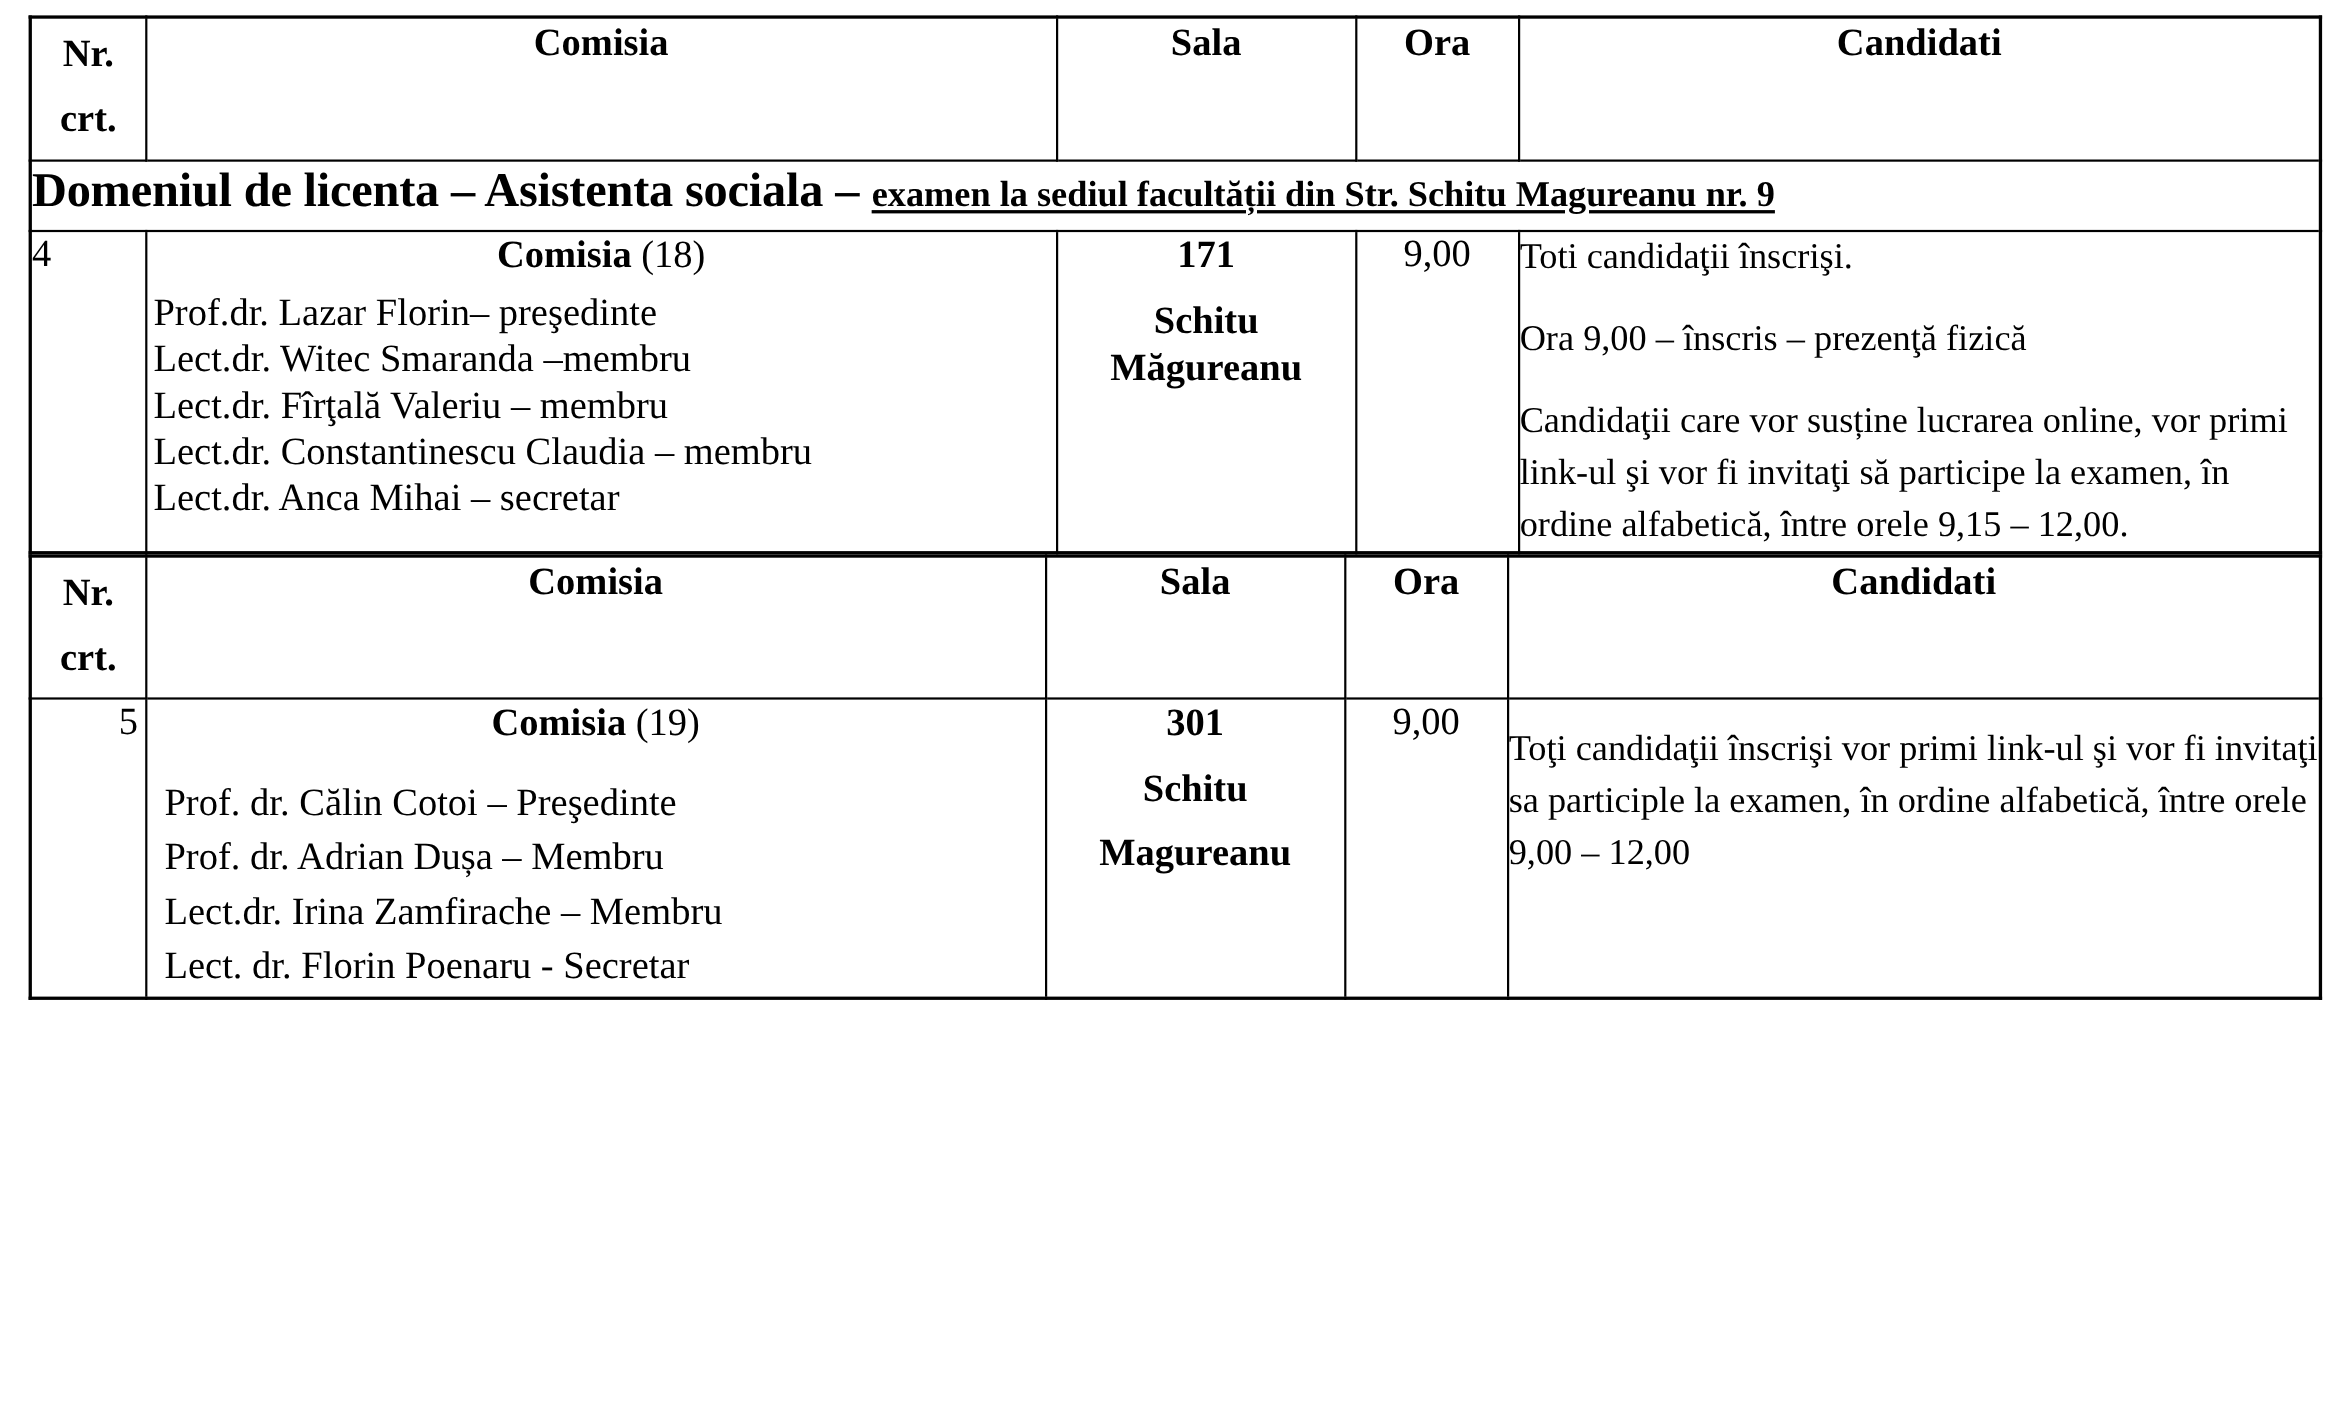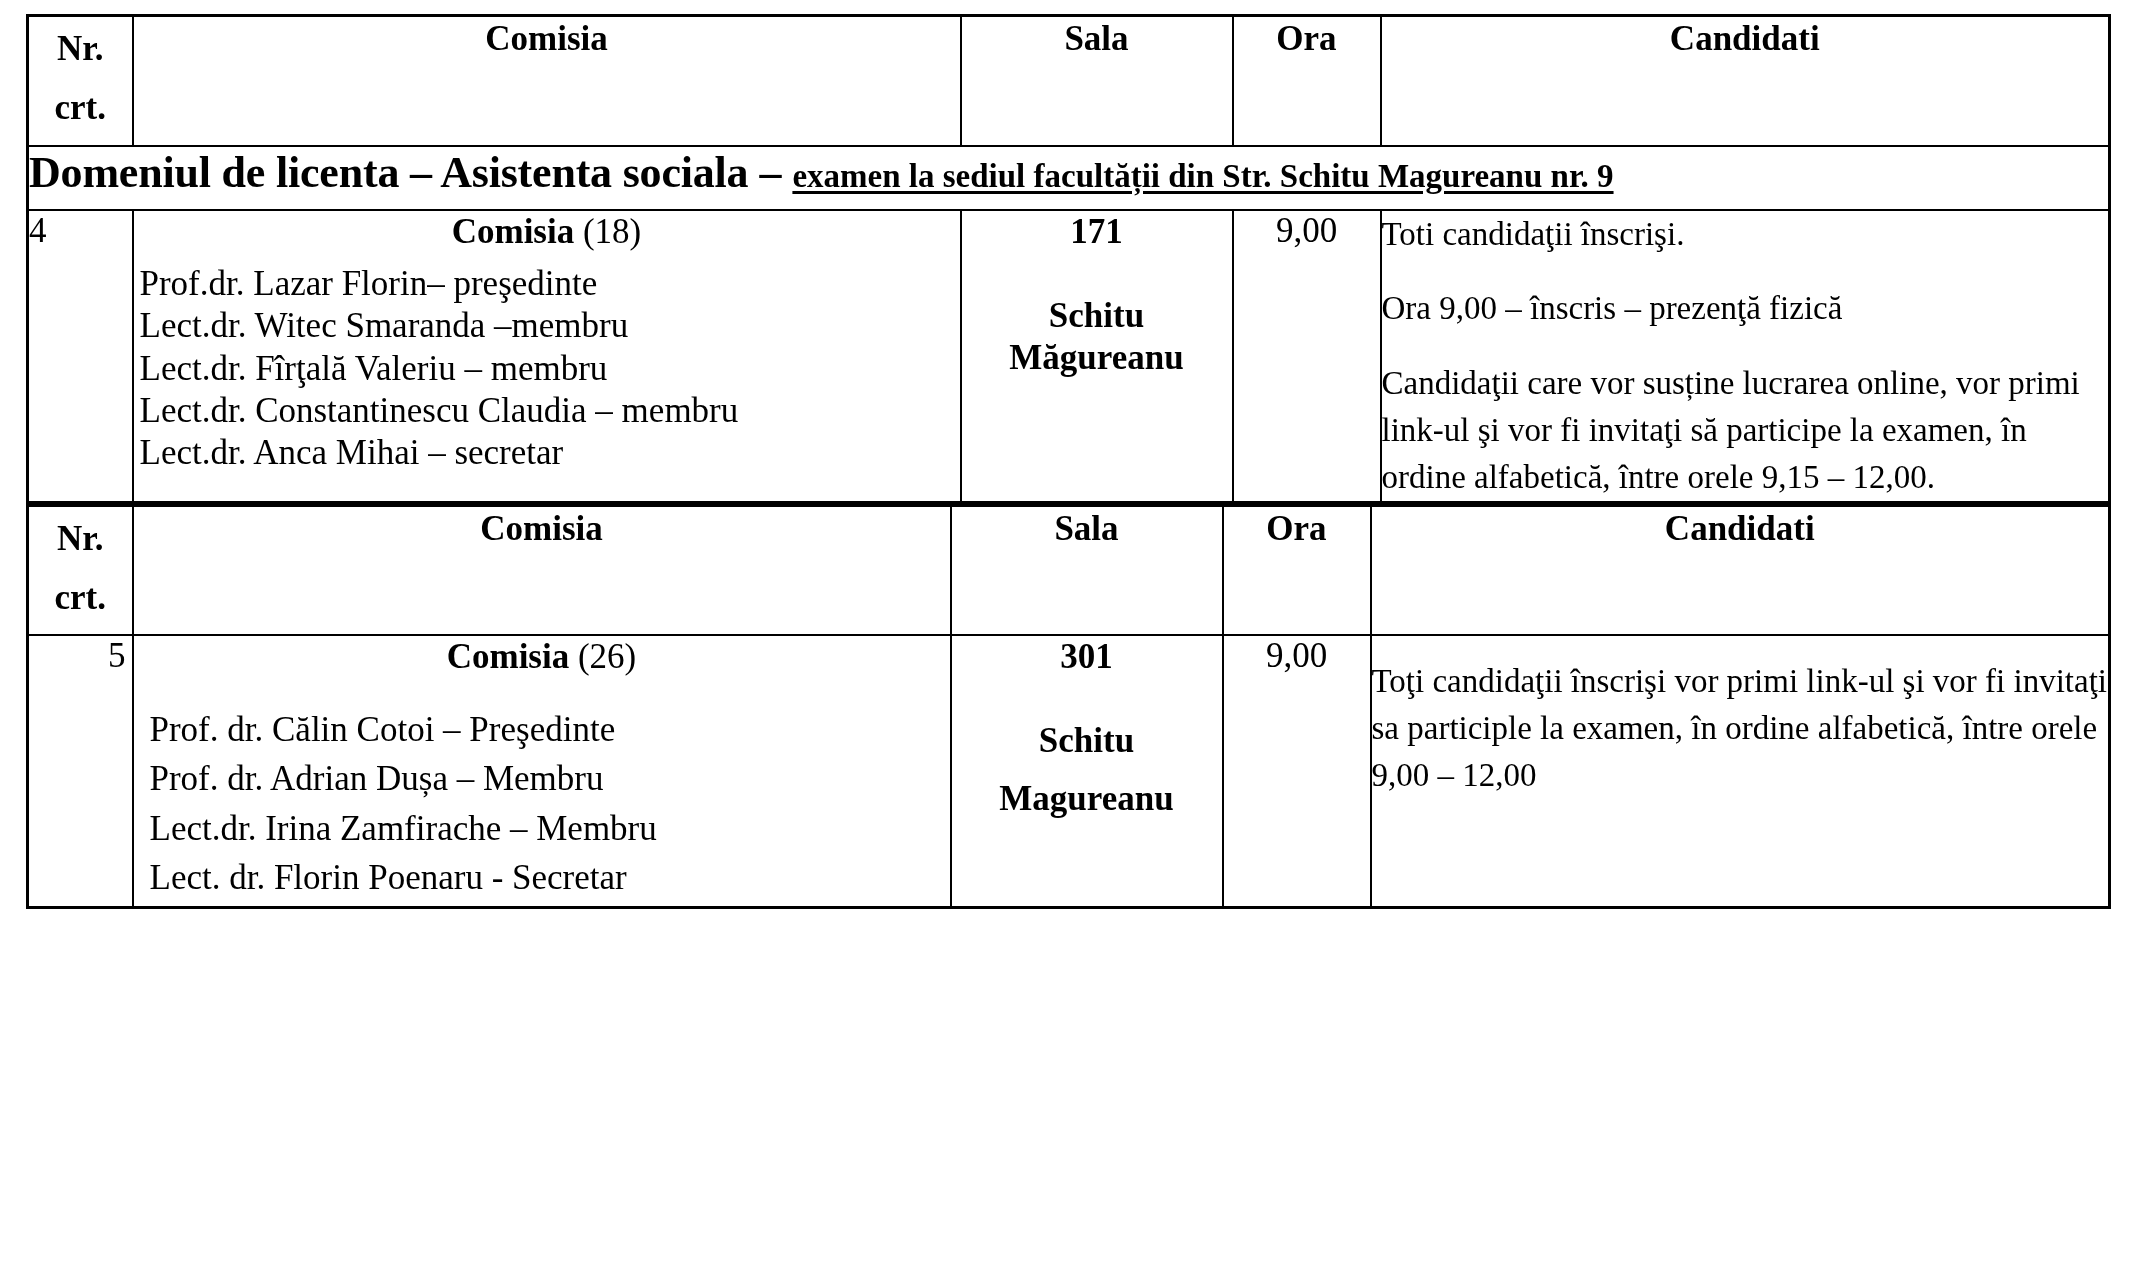--- a/index.html
+++ b/index.html
@@ -111,21 +111,21 @@
   .com-list.spaced .member { padding-left: 16px; margin-bottom: 7px; }
 
   .sala-cell {
     font-size: 35px;
     font-weight: bold;
     text-align: center;
     vertical-align: middle;
     line-height: 1.2;
   }
   .sala-room { display: block; }
-  .sala-place1 { display: block; margin-top: 42px; }
+  .sala-place1 { display: block; margin-top: 18px; }
   .sala-place2 { display: block; }
   .sala-gapline { display: block; margin-top: 16px; }
 
   .ora-cell {
     font-size: 35px;
     text-align: center;
     vertical-align: middle;
   }
 
   .cand-cell {
@@ -220,21 +220,21 @@
         <td class="hdr-cell">Sala</td>
         <td class="hdr-cell">Ora</td>
         <td class="hdr-cell">Candidati</td>
       </tr>
 
       <tr>
         <td class="nr-cell right">5</td>
         <td class="com-cell">
           <div class="com-title">
             <b>Comisia</b>
-            <span>(26)</span>
+            <span>(19)</span>
           </div>
           <div class="com-list spaced">
             <div class="member">Prof. dr. Călin Cotoi – Preşedinte</div>
             <div class="member">Prof. dr. Adrian Dușa – Membru</div>
             <div class="member">Lect.dr. Irina Zamfirache – Membru</div>
             <div class="member">Lect. dr. Florin Poenaru - Secretar</div>
           </div>
         </td>
         <td class="sala-cell">
           <span class="sala-room">301</span>

